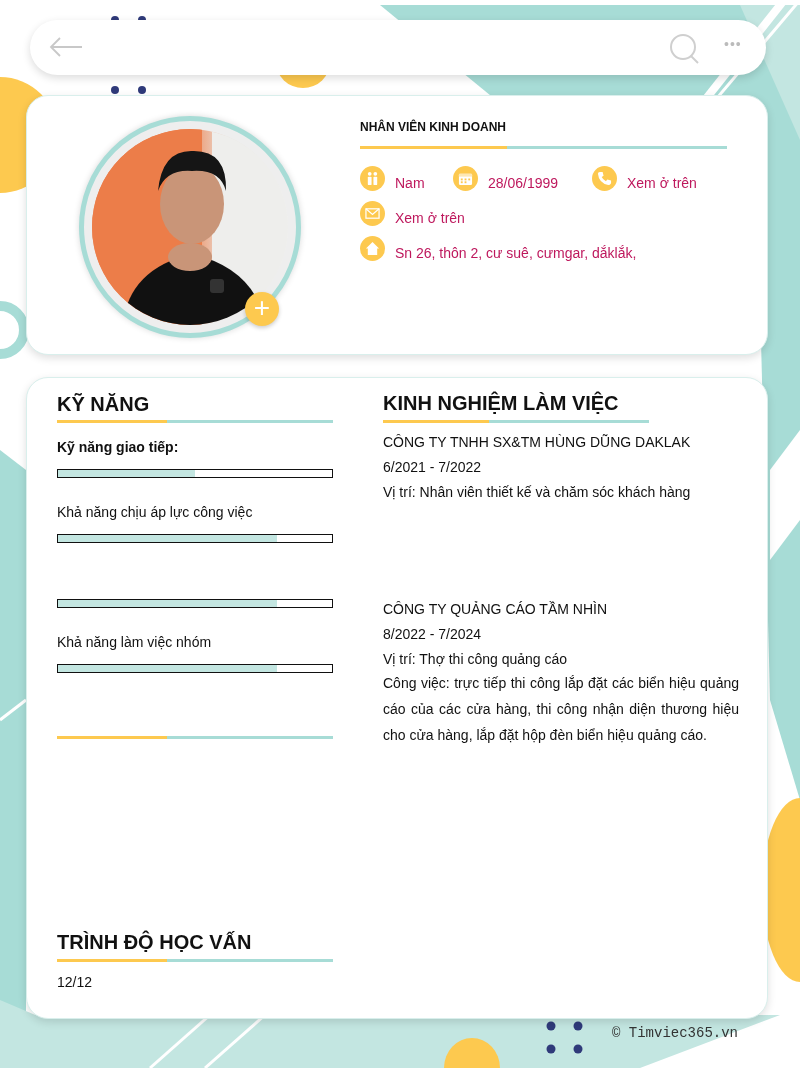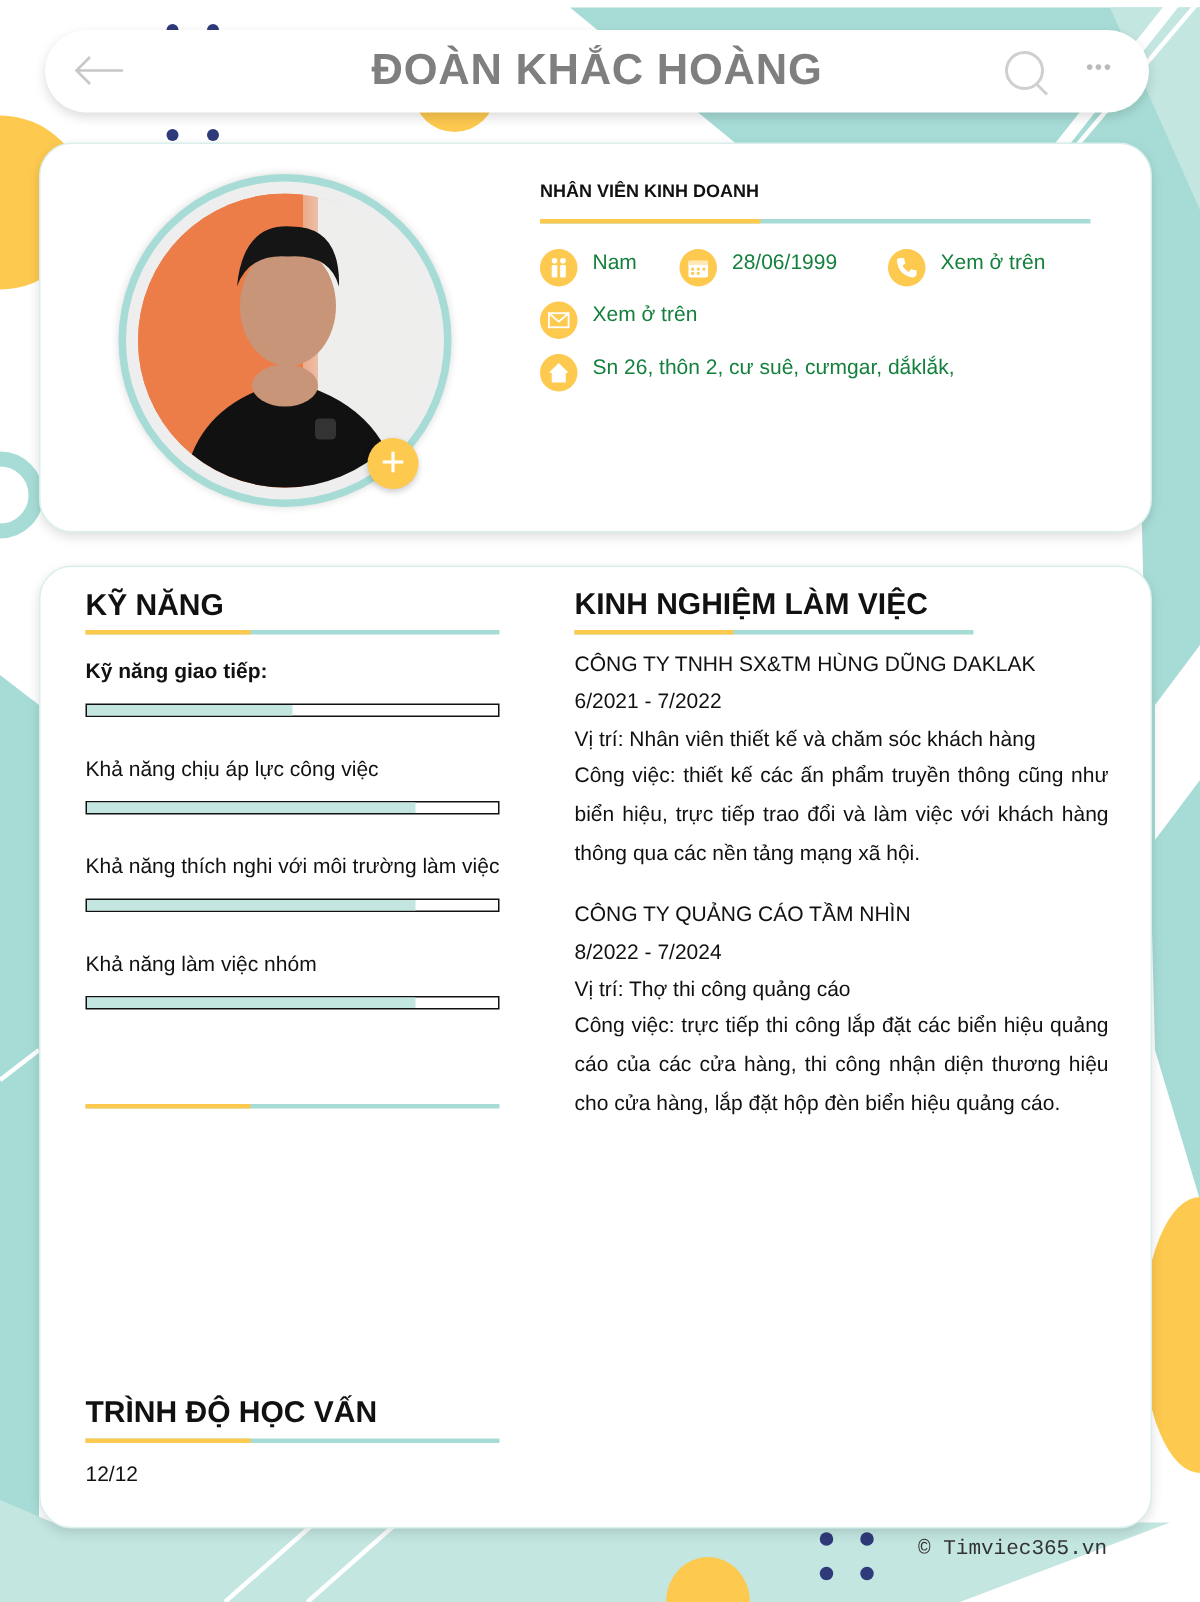--- a/index.html
+++ b/index.html
@@ -44,21 +44,21 @@
   .avatar-add {
     position: absolute; left: 218px; top: 196px; width: 34px; height: 34px;
     border-radius: 50%; background: #fdc94f; color: #fff; font-size: 28px; line-height: 32px;
     text-align: center; box-shadow: 0 2px 4px rgba(0,0,0,0.2); cursor: pointer;
   }
 
   
   .job-title { position: absolute; left: 333px; top: 24px; font-weight: bold; font-size: 12px; color: #111; }
   .underline { position: absolute; height: 3px; background: #a7dcd6; }
   .underline::before { content: ""; position: absolute; left: 0; top: 0; height: 3px; width: 40%; background: #fdc94f; }
-  .info-row { position: absolute; display: flex; align-items: flex-start; font-size: 14px; color: #15803d; }
+  .info-row { position: absolute; display: flex; align-items: flex-end; font-size: 14px; color: #be185d; }
   .ic { width: 25px; height: 25px; border-radius: 50%; background: #fdc94f; display: inline-flex; align-items: center; justify-content: center; margin-right: 10px; flex-shrink: 0; }
   .ic svg { width: 15px; height: 15px; }
 
   
   .sec-title { position: absolute; font-weight: bold; font-size: 20px; color: #111; }
   .skill-label { position: absolute; left: 30px; font-size: 14px; color: #111; }
   .skill-bar { position: absolute; left: 30px; width: 276px; height: 9px; border: 1.5px solid #111; background: #fff; }
   .skill-fill { height: 100%; background: #c3e6e1; }
   .para { position: absolute; font-size: 14px; line-height: 26px; color: #111; text-align: justify; }
   .bold-line { position: absolute; font-weight: normal; font-size: 14px; color: #111; }
@@ -103,21 +103,20 @@
     <circle cx="578" cy="1049" r="4.5" fill="#2f3a7a"></circle>
   </svg>
 </div>
 
 <div class="header">
   <span class="back">
     <svg width="36" height="26" viewBox="0 0 36 26">
         <path d="M34 13 H3 M12 4 L3 13 L12 22" stroke="#c8c8c8" stroke-width="1.8" fill="none"></path>
       </svg>
   </span>
-  <span class="title">ĐOÀN KHẮC HOÀNG</span>
   <span class="search">
     <svg width="34" height="34" viewBox="0 0 34 34">
         <circle cx="15" cy="15" r="12" stroke="#cfcfcf" stroke-width="2" fill="none"></circle>
         <line x1="23" y1="24" x2="30" y2="31" stroke="#cfcfcf" stroke-width="2"></line>
       </svg>
   </span>
   <span class="more">•••</span>
 </div>
 
 <div class="card card-top">
@@ -201,21 +200,20 @@
   <div class="skill-label" style="top:61px;font-weight:bold;">Kỹ năng giao tiếp:</div>
   <div class="skill-bar" style="top:91px;">
       <div class="skill-fill" style="width:50%"></div>
     </div>
 
   <div class="skill-label" style="top:126px;">Khả năng chịu áp lực công việc</div>
   <div class="skill-bar" style="top:156px;">
       <div class="skill-fill" style="width:80%"></div>
     </div>
 
-  <div class="skill-label" style="top:191px;">Khả năng thích nghi với môi trường làm việc</div>
   <div class="skill-bar" style="top:221px;">
       <div class="skill-fill" style="width:80%"></div>
     </div>
 
   <div class="skill-label" style="top:256px;">Khả năng làm việc nhóm</div>
   <div class="skill-bar" style="top:286px;">
       <div class="skill-fill" style="width:80%"></div>
     </div>
 
   <div class="underline" style="left:30px; top:358px; width:276px;"></div>
@@ -223,21 +221,20 @@
   <div class="sec-title" style="left:30px; top:553px;">TRÌNH ĐỘ HỌC VẤN</div>
   <div class="underline" style="left:30px; top:581px; width:276px;"></div>
   <div class="skill-label" style="top:596px;">12/12</div>
 
   <div class="sec-title" style="left:356px; top:14px;">KINH NGHIỆM LÀM VIỆC</div>
   <div class="underline" style="left:356px; top:42px; width:266px;"></div>
 
   <div class="bold-line" style="left:356px; top:56px;">CÔNG TY TNHH SX&amp;TM HÙNG DŨNG DAKLAK</div>
   <div class="bold-line" style="left:356px; top:81px;">6/2021 - 7/2022</div>
   <div class="bold-line" style="left:356px; top:106px;">Vị trí: Nhân viên thiết kế và chăm sóc khách hàng</div>
-  <div class="para" style="left:356px; top:125px; width:356px;">Công việc: thiết kế các ấn phẩm truyền thông cũng như biển hiệu, trực tiếp trao đổi và làm việc với khách hàng thông qua các nền tảng mạng xã hội.</div>
 
   <div class="bold-line" style="left:356px; top:223px;">CÔNG TY QUẢNG CÁO TẦM NHÌN</div>
   <div class="bold-line" style="left:356px; top:248px;">8/2022 - 7/2024</div>
   <div class="bold-line" style="left:356px; top:273px;">Vị trí: Thợ thi công quảng cáo</div>
   <div class="para" style="left:356px; top:292px; width:356px;">Công việc: trực tiếp thi công lắp đặt các biển hiệu quảng cáo của các cửa hàng, thi công nhận diện thương hiệu cho cửa hàng, lắp đặt hộp đèn biển hiệu quảng cáo.</div>
 </div>
 
 <div class="footer">© Timviec365.vn</div>
 
 </body></html>

